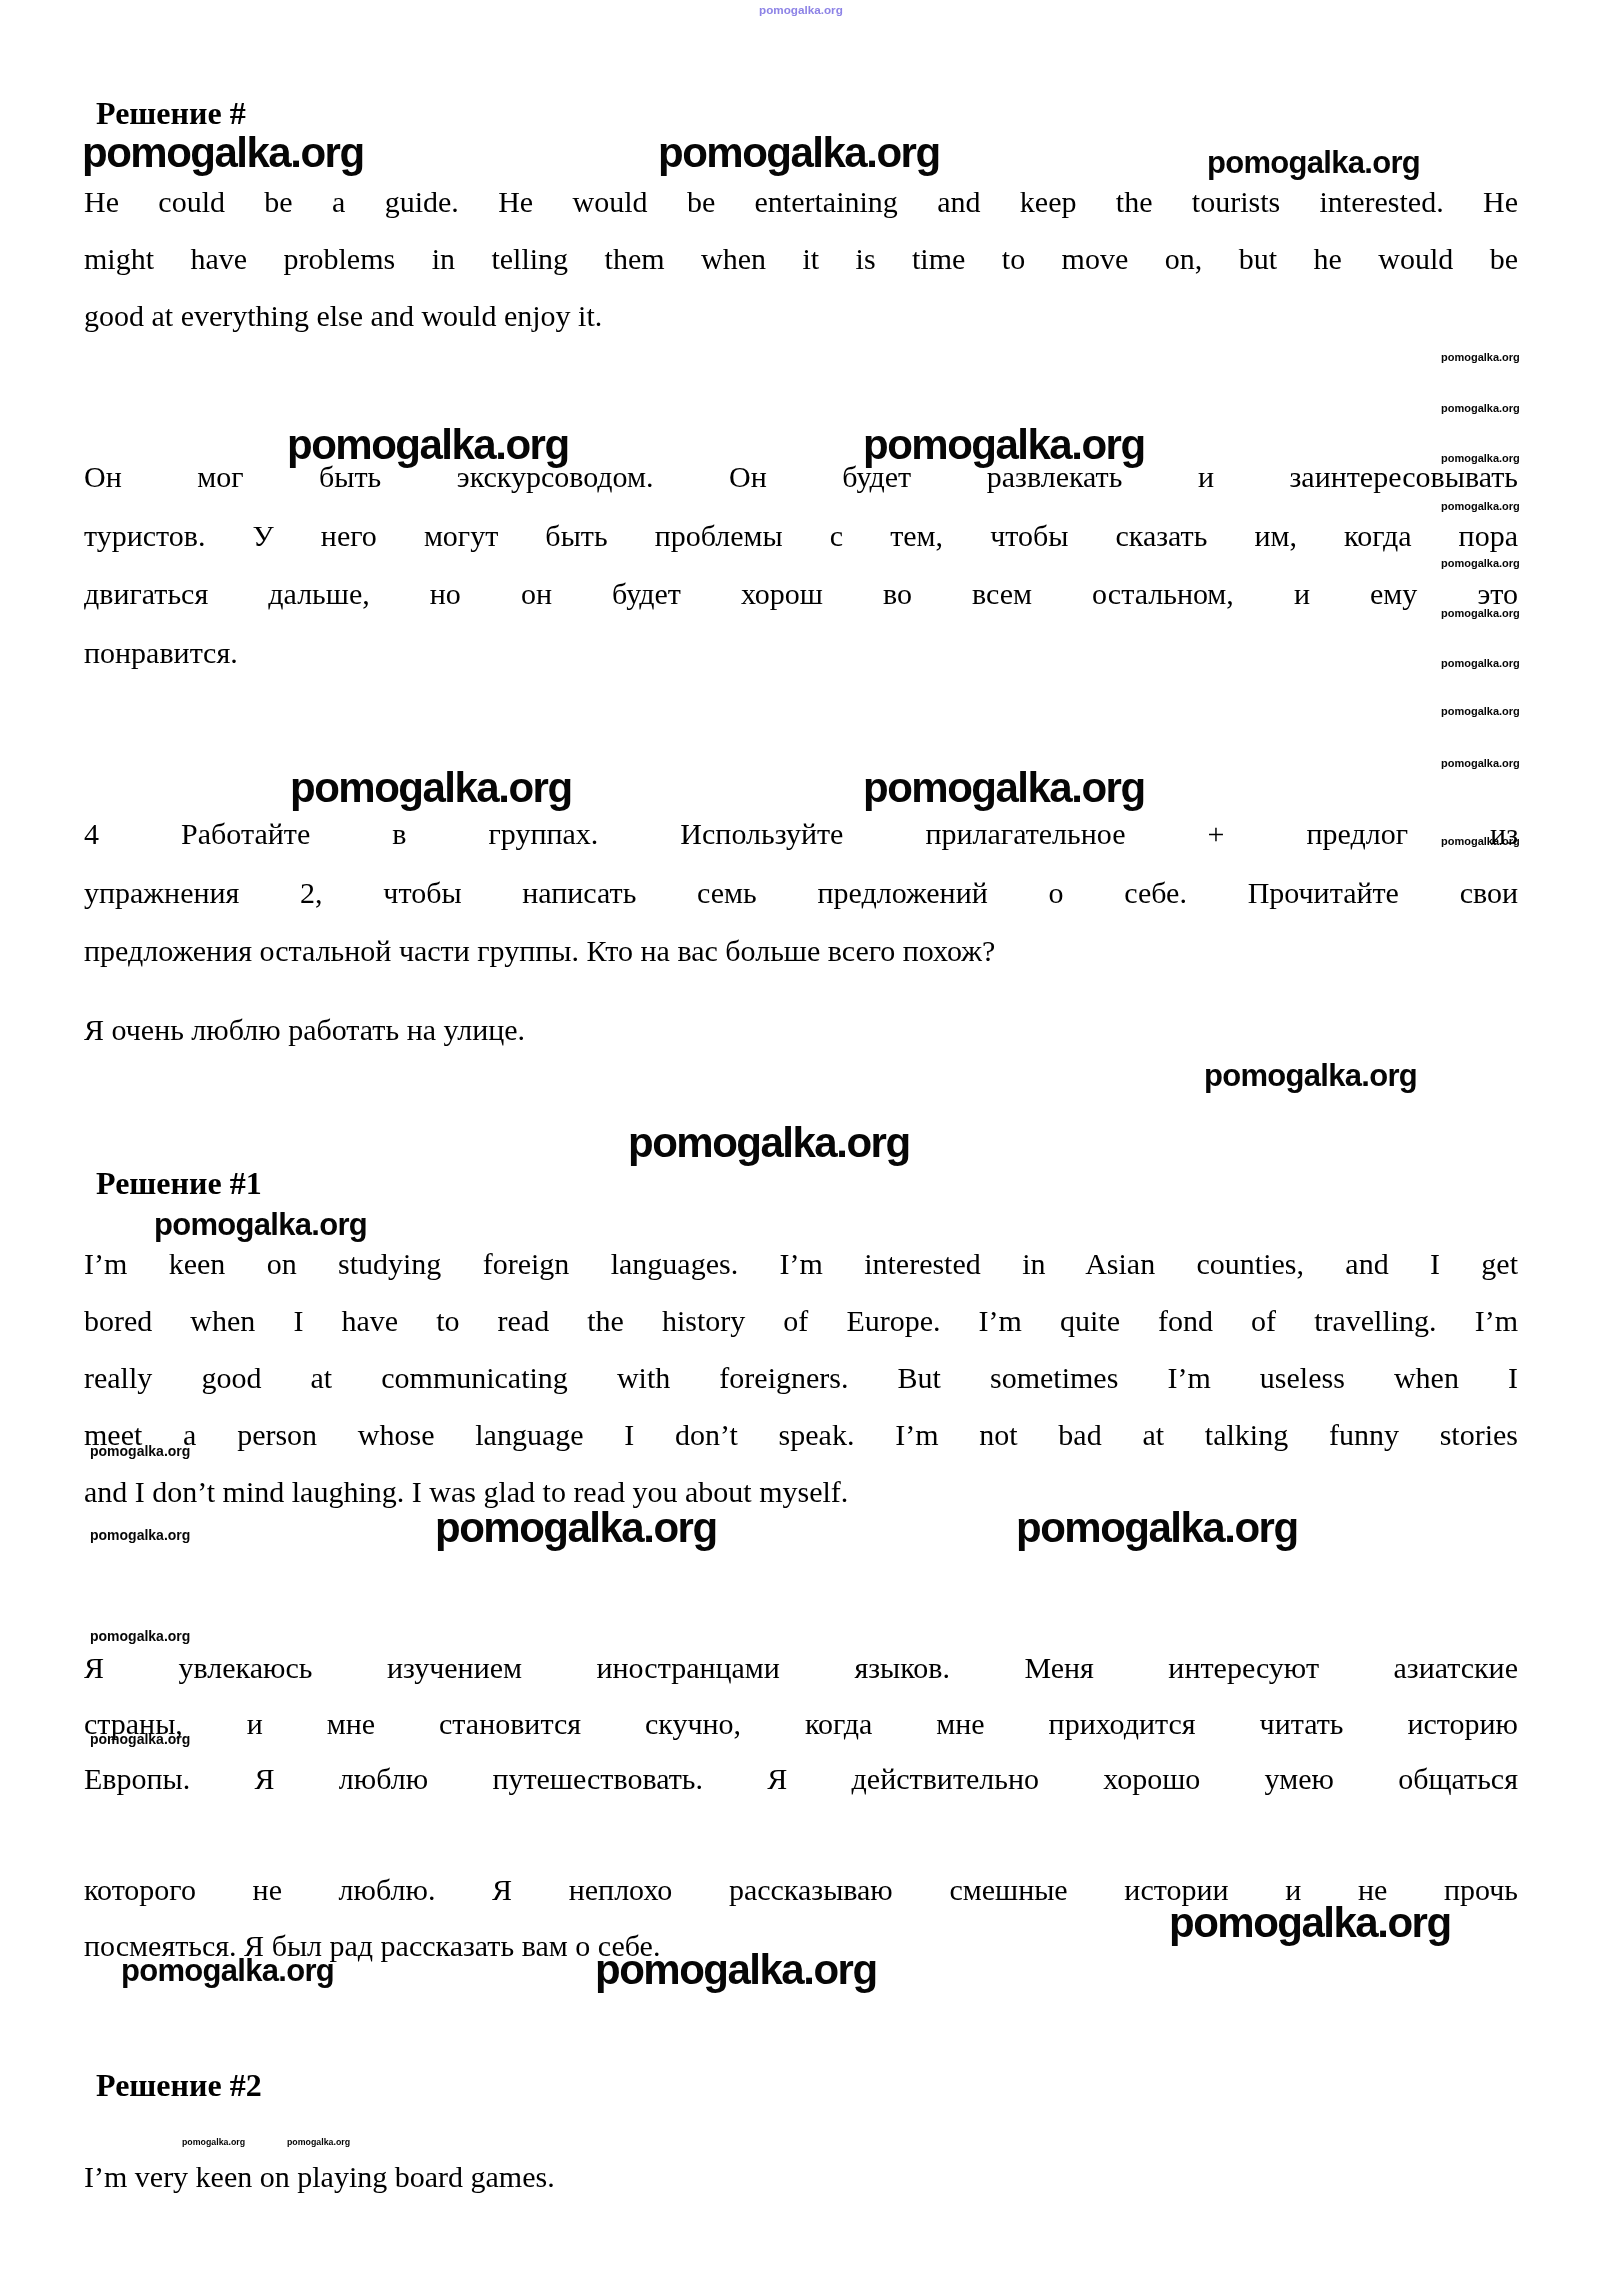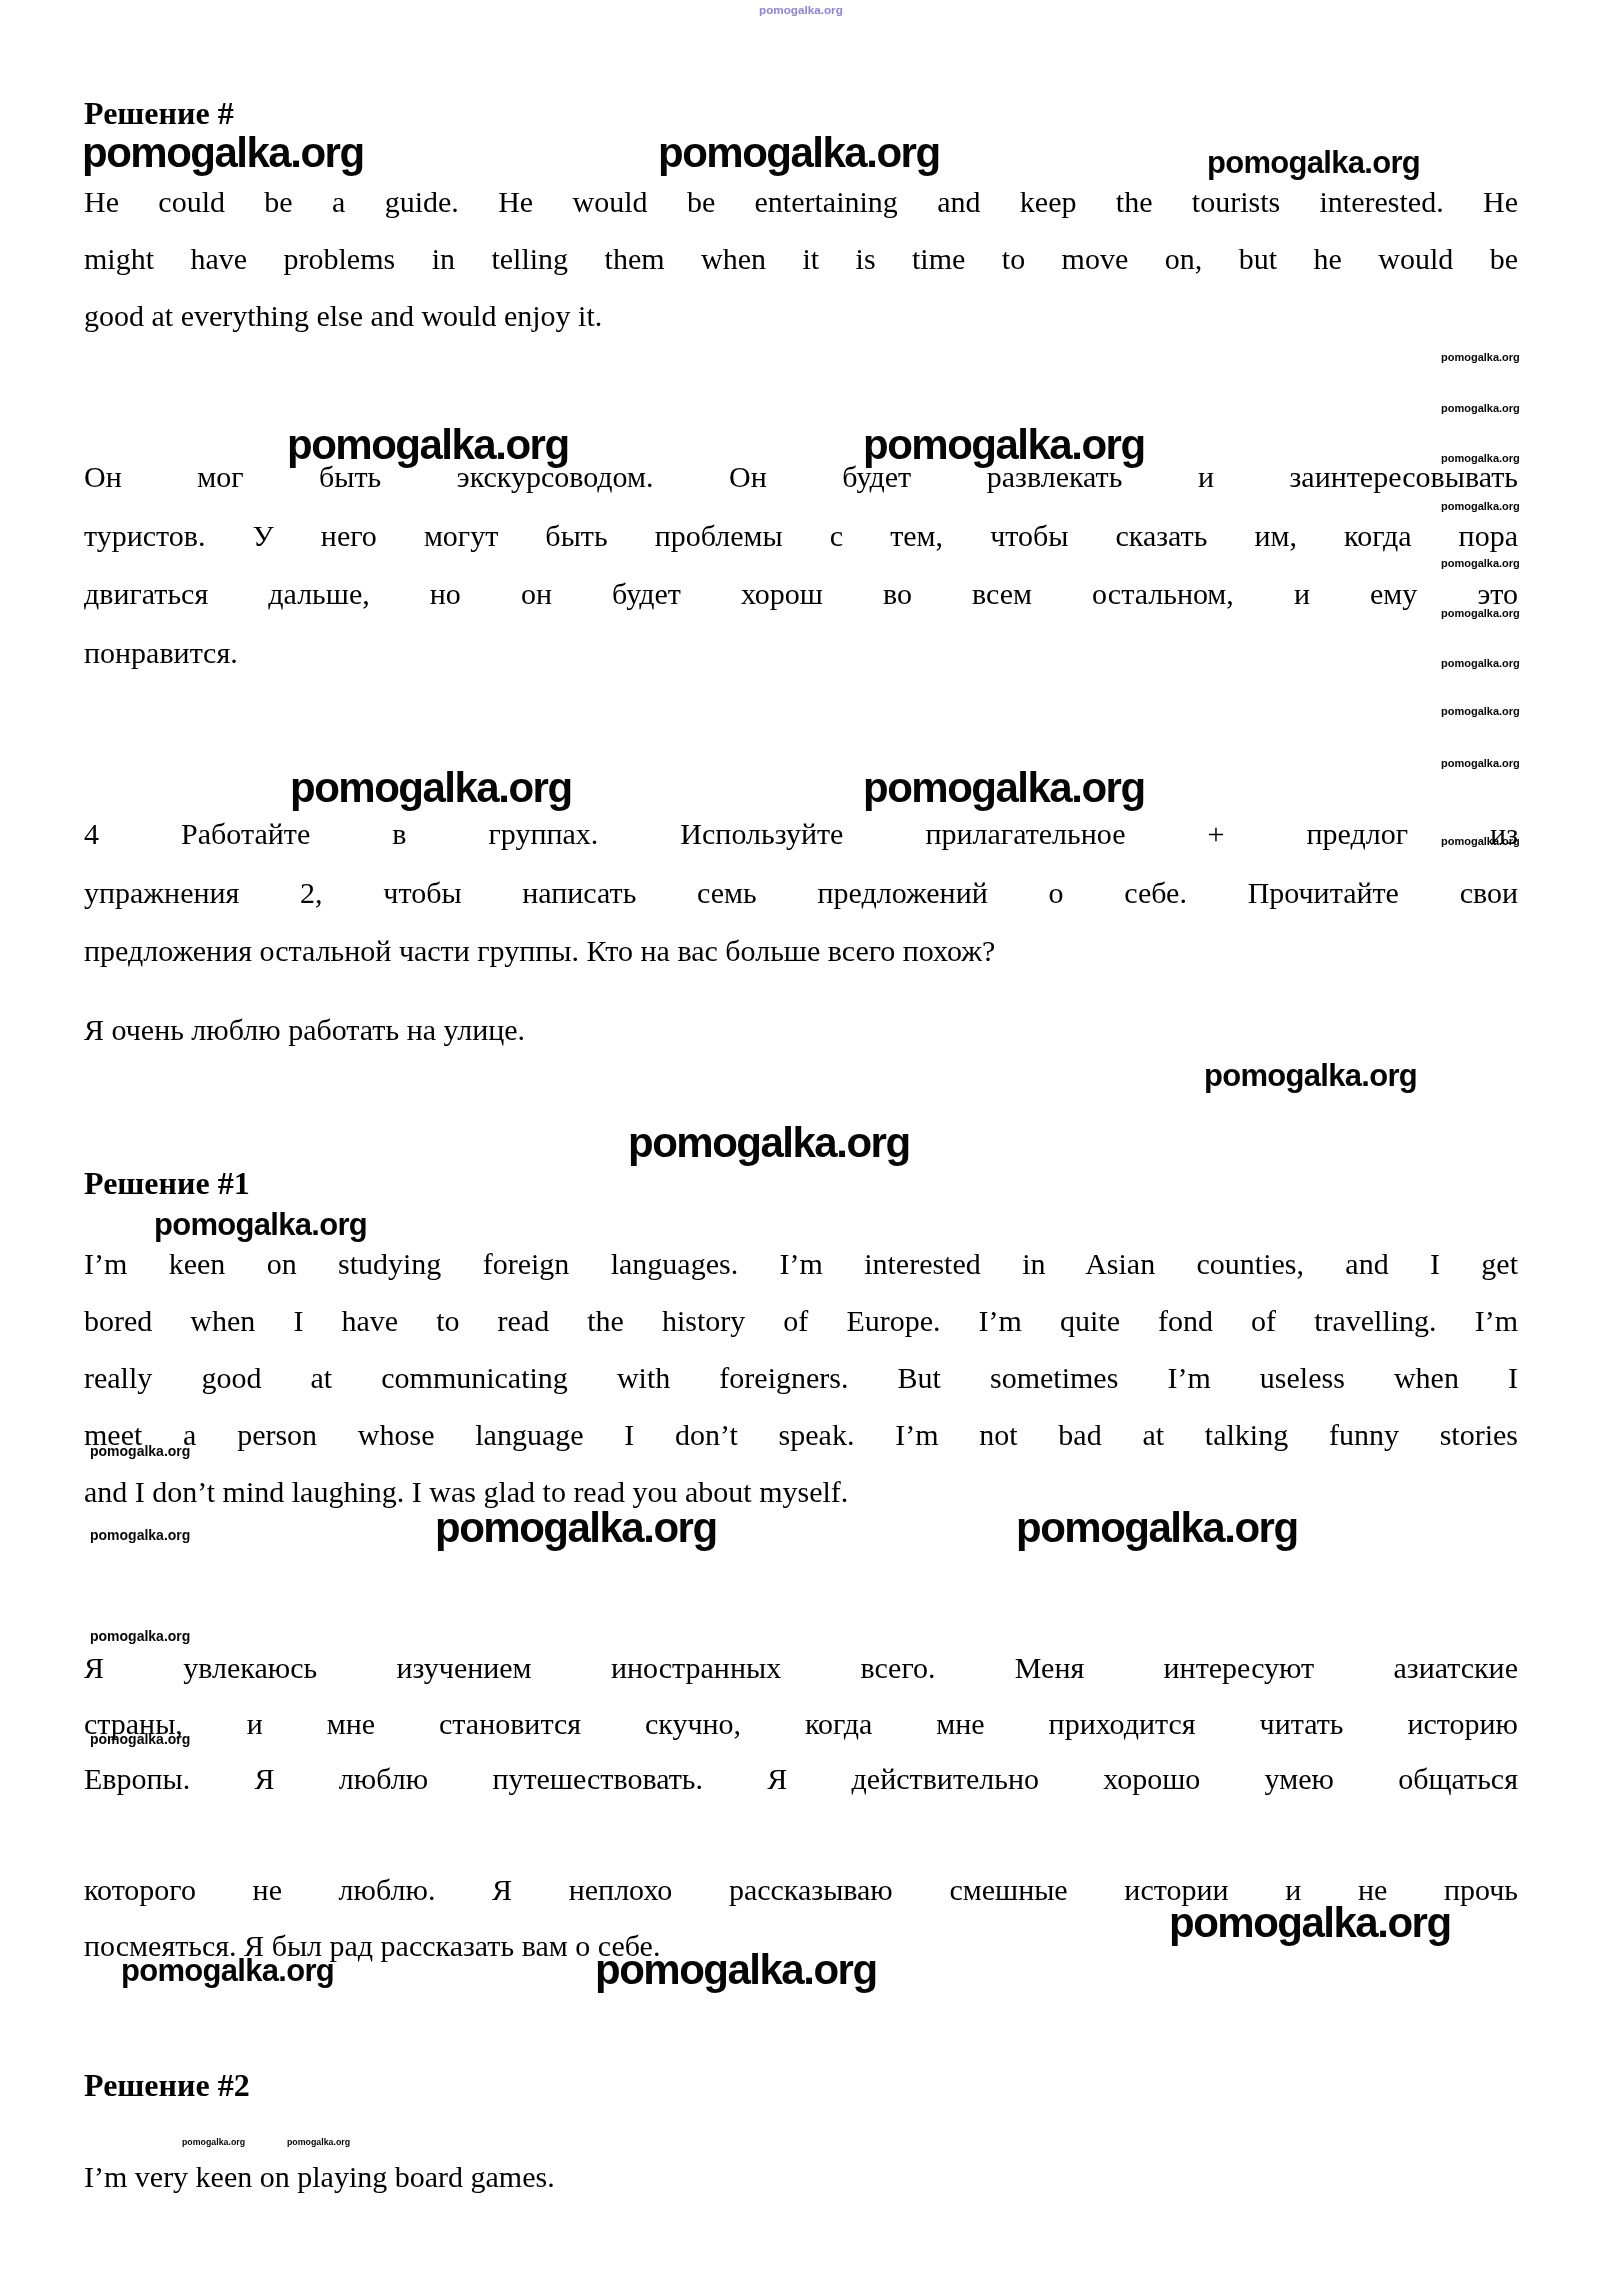--- a/index.html
+++ b/index.html
@@ -18,21 +18,21 @@
     width:1434px;
     font-size:30px;
     line-height:44px;
     white-space:normal;
     color:#000;
   }
   .ln.j{ text-align:justify; text-align-last:justify; }
   
   .hd{
     position:absolute;
-    left:84px;
+    left:96px;
     font-size:32px;
     font-weight:bold;
     line-height:38px;
     font-family:"Liberation Serif", serif;
   }
   
   .wm{
     position:absolute;
     font-family:"Liberation Sans", sans-serif;
     font-weight:bold;
@@ -102,21 +102,21 @@
   <div class="ln j" style="top:1356px">really good at communicating with foreigners. But sometimes I’m useless when I</div>
   <div class="ln j" style="top:1413px">meet a person whose language I don’t speak. I’m not bad at talking funny stories</div>
   <div class="wm s" style="left:90px;top:1443px">pomogalka.org</div>
   <div class="ln" style="top:1470px">and I don’t mind laughing. I was glad to read you about myself.</div>
 
   <div class="wm b" style="left:435px;top:1504px">pomogalka.org</div>
   <div class="wm b" style="left:1016px;top:1504px">pomogalka.org</div>
   <div class="wm s" style="left:90px;top:1527px">pomogalka.org</div>
 
   <div class="wm s" style="left:90px;top:1628px">pomogalka.org</div>
-  <div class="ln j" style="top:1646px">Я увлекаюсь изучением иностранных всего. Меня интересуют азиатские</div>
+  <div class="ln j" style="top:1646px">Я увлекаюсь изучением иностранцами языков. Меня интересуют азиатские</div>
   <div class="ln j" style="top:1702px">страны, и мне становится скучно, когда мне приходится читать историю</div>
   <div class="wm s" style="left:90px;top:1731px">pomogalka.org</div>
   <div class="ln j" style="top:1757px">Европы. Я люблю путешествовать. Я действительно хорошо умею общаться</div>
   <div class="ln j" style="top:1868px">которого не люблю. Я неплохо рассказываю смешные истории и не прочь</div>
   <div class="ln" style="top:1924px">посмеяться. Я был рад рассказать вам о себе.</div>
 
   <div class="wm b" style="left:1169px;top:1899px">pomogalka.org</div>
   <div class="wm b" style="left:595px;top:1946px">pomogalka.org</div>
   <div class="wm m" style="left:121px;top:1953px">pomogalka.org</div>
 

